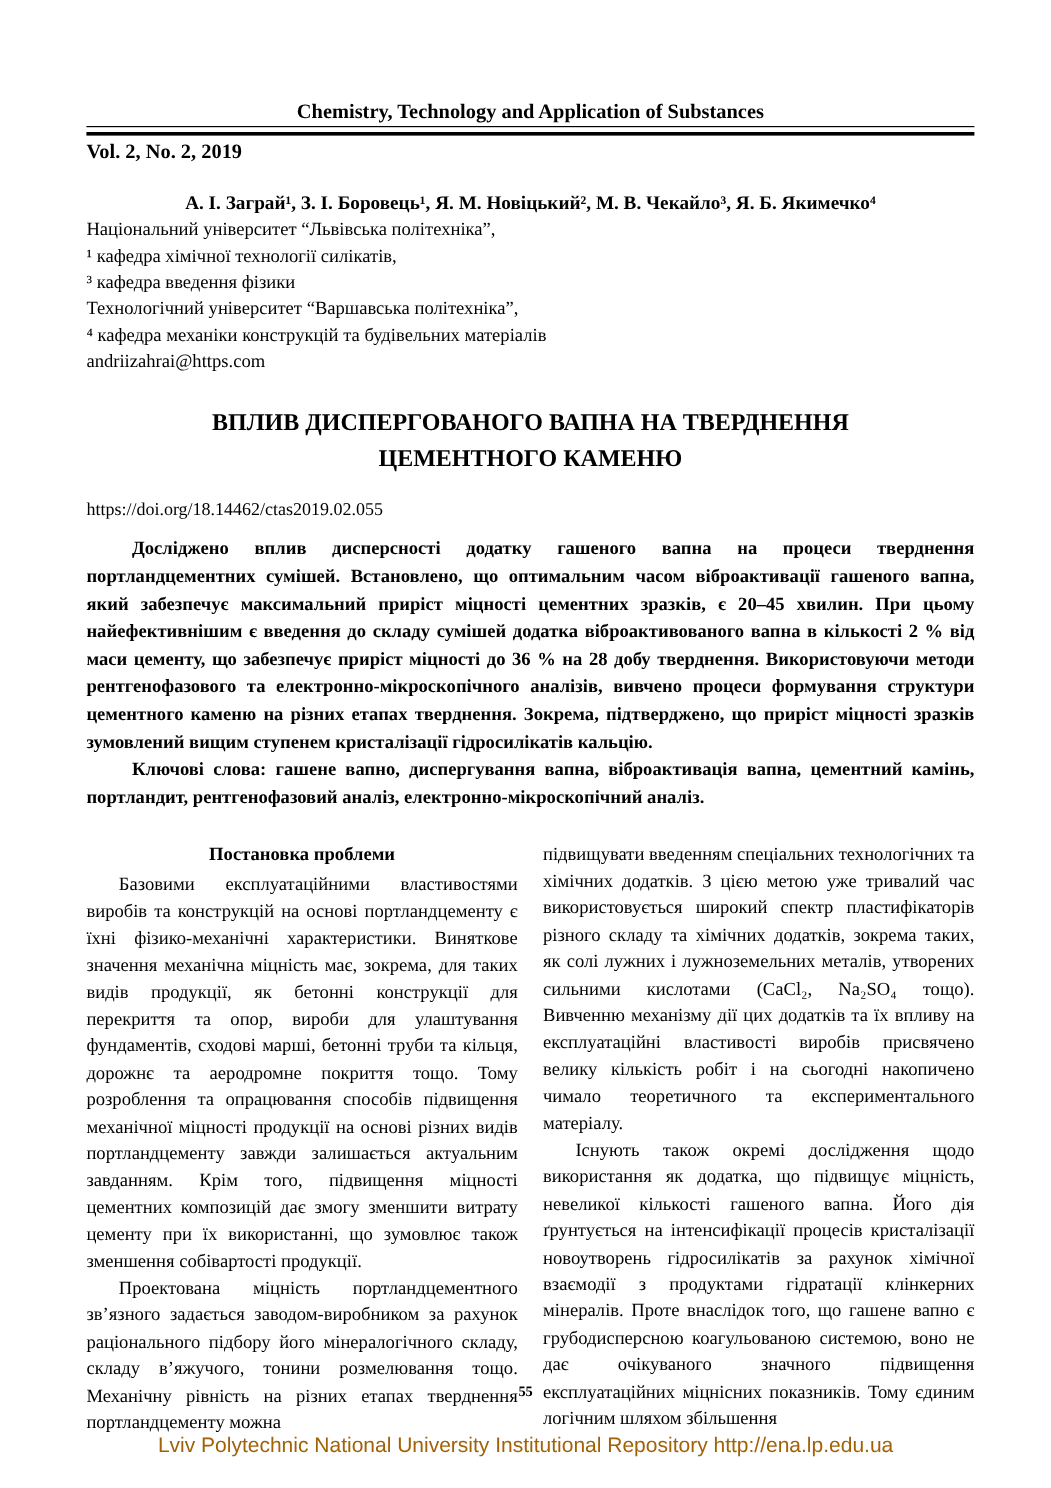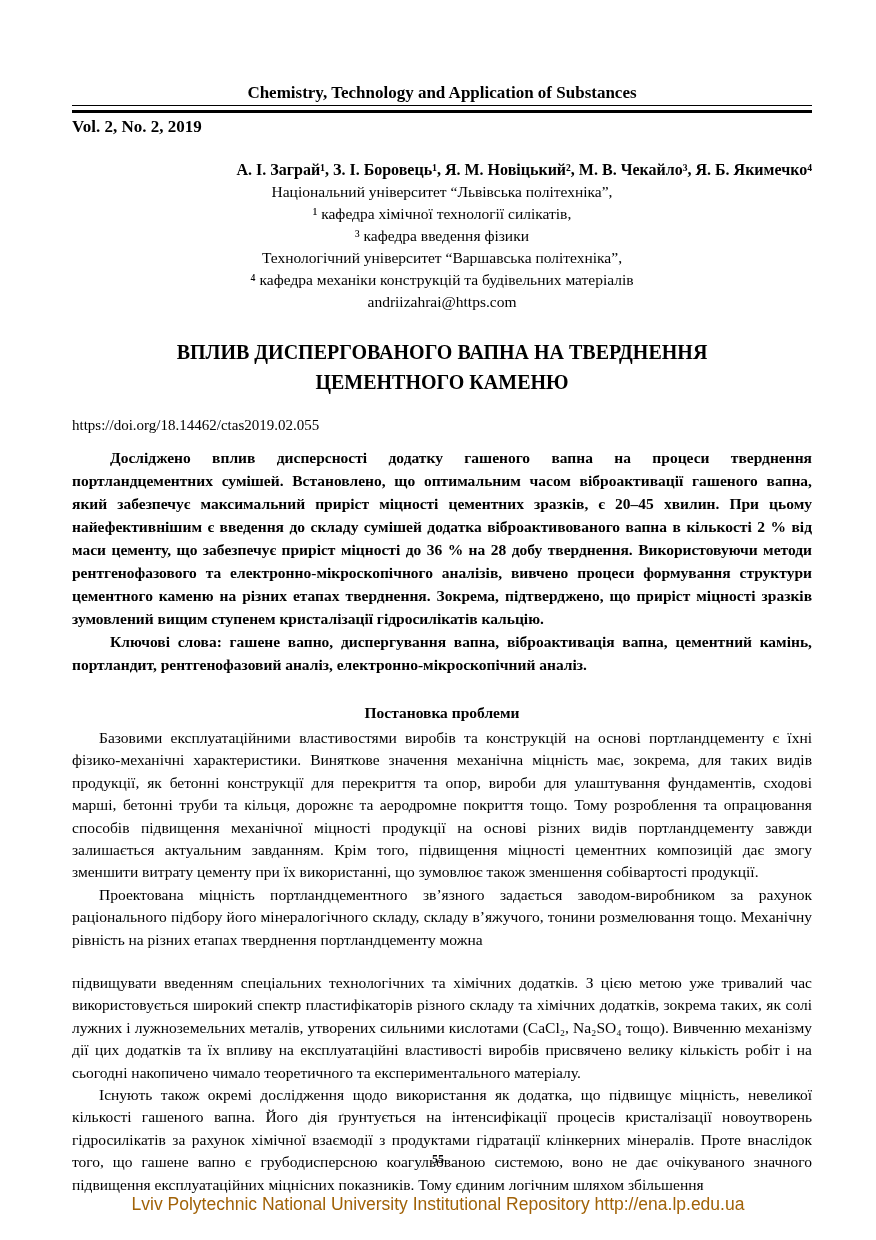--- a/index.html
+++ b/index.html
@@ -27,27 +27,27 @@
     line-height: 18px;
   }
   .rule-thin  { height: 1px;   background: #000; margin-top: 3px; }
   .rule-thick { height: 2.5px; background: #000; margin-top: 4px; }
   .volume-line {
     font-weight: bold;
     font-size: 17px;
     margin-top: 4px;
   }
   .authors-line {
-    text-align: right;
+    text-align: center;
     font-weight: bold;
     font-size: 16px;
     margin-top: 24px;
   }
   .affiliations {
-    text-align: center;
+    text-align: left;
     font-size: 15.5px;
     line-height: 22px;
     margin-top: 2px;
   }
   .article-title {
     text-align: center;
     font-weight: bold;
     font-size: 20px;
     line-height: 30px;
     margin-top: 24px;
@@ -64,21 +64,20 @@
     text-align: justify;
   }
   .abstract p { margin: 0; text-indent: 38px; }
   .columns {
     display: flex;
     gap: 21px;
     margin-top: 26px;
     font-size: 15.5px;
     line-height: 22.4px;
     text-align: justify;
-    flex-direction: column;
   }
   .col { flex: 1 1 0; min-width: 0; }
   .section-heading {
     text-align: center;
     font-weight: bold;
     font-size: 15.5px;
     margin: 0 0 3px 0;
   }
   .col p { margin: 0; text-indent: 27px; }
   .col-right p:first-child { text-indent: 0; }

